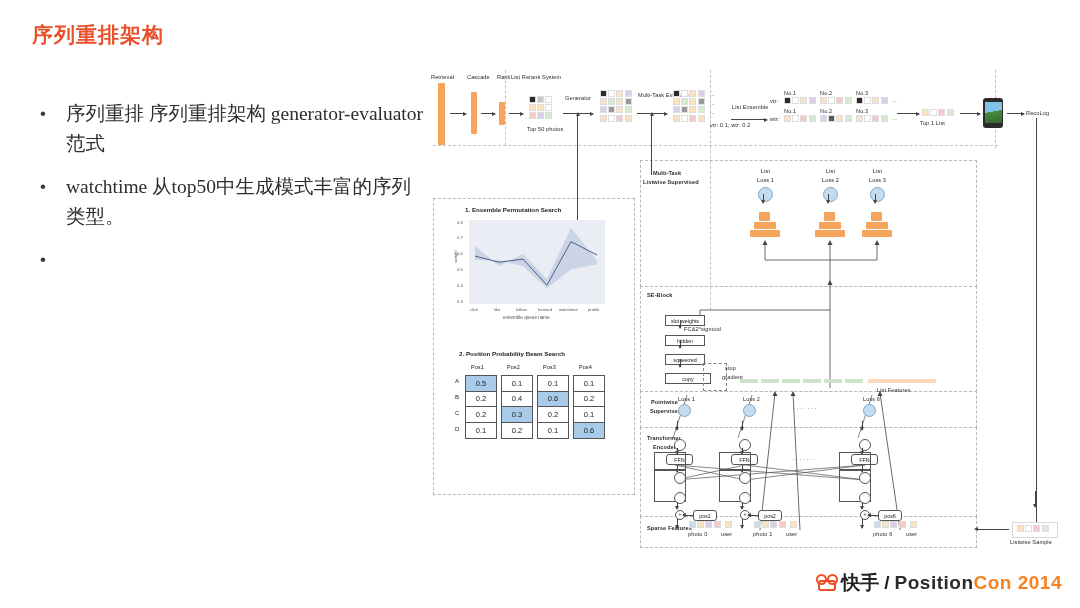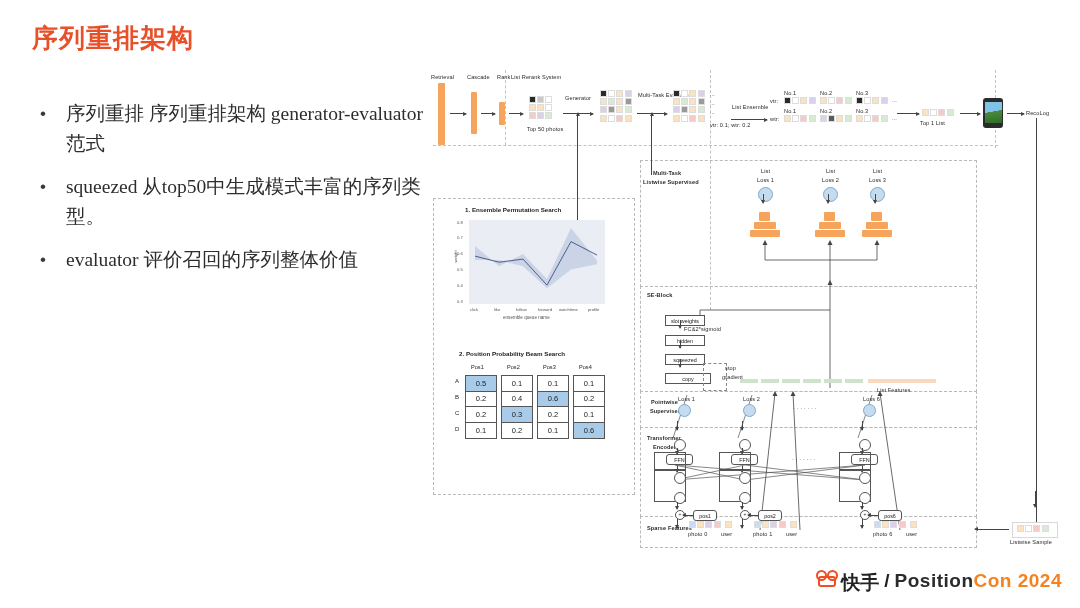--- a/index.html
+++ b/index.html
@@ -5,21 +5,21 @@
   html,body{margin:0;padding:0;}
   body{
     width:1080px;height:608px;background:#ffffff;
     font-family:"Liberation Sans", sans-serif;
     overflow:hidden;position:relative;
   }
   
   #slide-title{
     position:absolute;left:32px;top:21px;
     font-family:"Liberation Serif", serif;
-    font-weight:bold;font-size:26px;letter-spacing:1px;
+    font-weight:bold;font-size:21px;letter-spacing:1px;
     color:#E8502A;white-space:nowrap;
   }
   #bullet-list{position:absolute;left:34px;top:99px;width:390px;}
   .bullet-row{display:flex;align-items:flex-start;margin-bottom:13px;}
   .bullet-dot{
     flex:0 0 26px;font-size:17px;line-height:30px;color:#3a3a3a;
     text-align:left;padding-left:6px;
   }
   .bullet-text{
     font-family:"Liberation Serif", serif;
@@ -65,21 +65,21 @@
   .tbox{position:absolute;background:#fff;border:1px solid #555;
     font-size:5.4px;color:#222;display:flex;align-items:center;justify-content:center;}
   .tbox.r{border-radius:3px;}
   .gblk{position:absolute;height:4px;background:#CFE3CC;}
   .oblk{position:absolute;height:4px;background:#FBD9BE;}
   
   #phone{position:absolute;background:#2b2b2b;border-radius:3px;}
   #phone-screen{position:absolute;left:1.5px;top:4px;width:17px;height:21px;
     background:linear-gradient(170deg,#7fc4e8 0%,#7fc4e8 45%,#4a8a3d 46%,#2e6b26 100%);}
   
-  #footer{position:absolute;right:18px;bottom:12px;display:flex;align-items:flex-start;}
+  #footer{position:absolute;right:18px;bottom:12px;display:flex;align-items:center;}
   #ks-icon{width:22px;height:18px;position:relative;margin-right:3px;}
   #ks-icon .ear{position:absolute;width:7px;height:7px;border:2px solid #F04E23;border-radius:50%;top:0;}
   #ks-icon .earL{left:0;}
   #ks-icon .earR{right:0;}
   #ks-icon .face{position:absolute;left:2px;top:6px;width:18px;height:11px;
     border:2px solid #F04E23;border-radius:3px;box-sizing:border-box;}
   #ks-text{font-size:19px;font-weight:bold;color:#222;letter-spacing:0px;}
   #slash{font-size:19px;font-weight:bold;color:#222;margin:0 5px;}
   .dfc-dark{font-size:19px;font-weight:bold;color:#2b2b2b;letter-spacing:.5px;}
   .dfc-or{font-size:19px;font-weight:bold;color:#F5821F;letter-spacing:.5px;}
@@ -89,25 +89,24 @@
 
 <div id="slide-title">序列重排架构</div>
 
 <div id="bullet-list">
   <div class="bullet-row">
     <div class="bullet-dot">•</div>
     <div class="bullet-text">序列重排 序列重排架构 generator-evaluator 范式</div>
   </div>
   <div class="bullet-row">
     <div class="bullet-dot">•</div>
-    <div class="bullet-text">squeezed 从top50中生成模式丰富的序列类型。</div>
+    <div class="bullet-text">watchtime 从top50中生成模式丰富的序列类型。</div>
   </div>
   <div class="bullet-row">
     <div class="bullet-dot">•</div>
-    <div class="bullet-text">evaluator 评价召回的序列整体价值</div>
   </div>
 </div>
 
 <div id="diagram">
 
   <div class="dashv" style="left:80px;top:10px;height:75px;"></div>
   <div class="dashh" style="left:8px;top:85px;width:565px;"></div>
   <div class="dashv" style="left:285px;top:10px;height:240px;"></div>
   <div class="dashv" style="left:570px;top:10px;height:78px;"></div>
 
@@ -578,14 +577,14 @@
 
 <div id="footer">
   <div id="ks-icon">
     <div class="ear earL"></div>
     <div class="ear earR"></div>
     <div class="face"></div>
   </div>
   <div id="ks-text">快手</div>
   <div id="slash">/</div>
   <div class="dfc-dark">Position</div>
-  <div class="dfc-or">Con 2024</div>
+  <div class="dfc-or">Con 2014</div>
 </div>
 
 </body></html>

